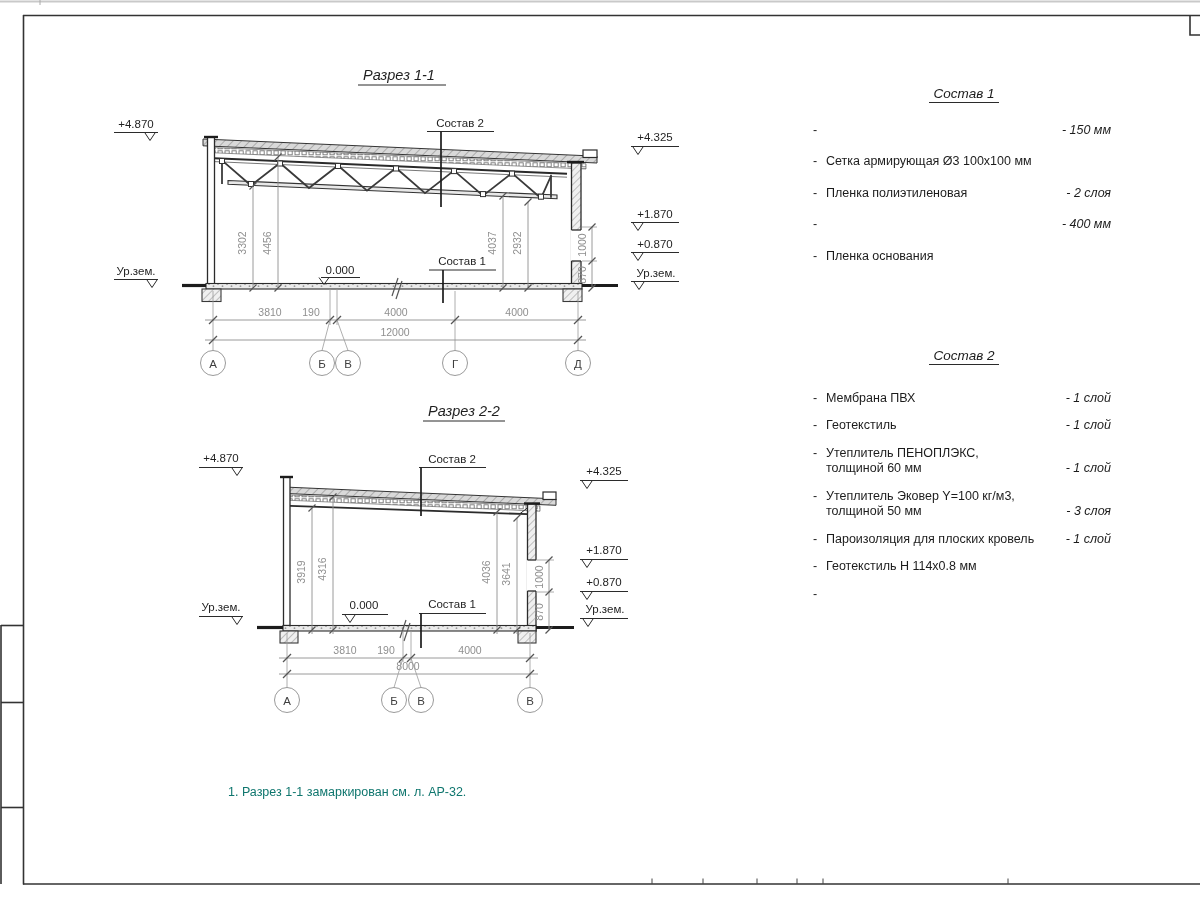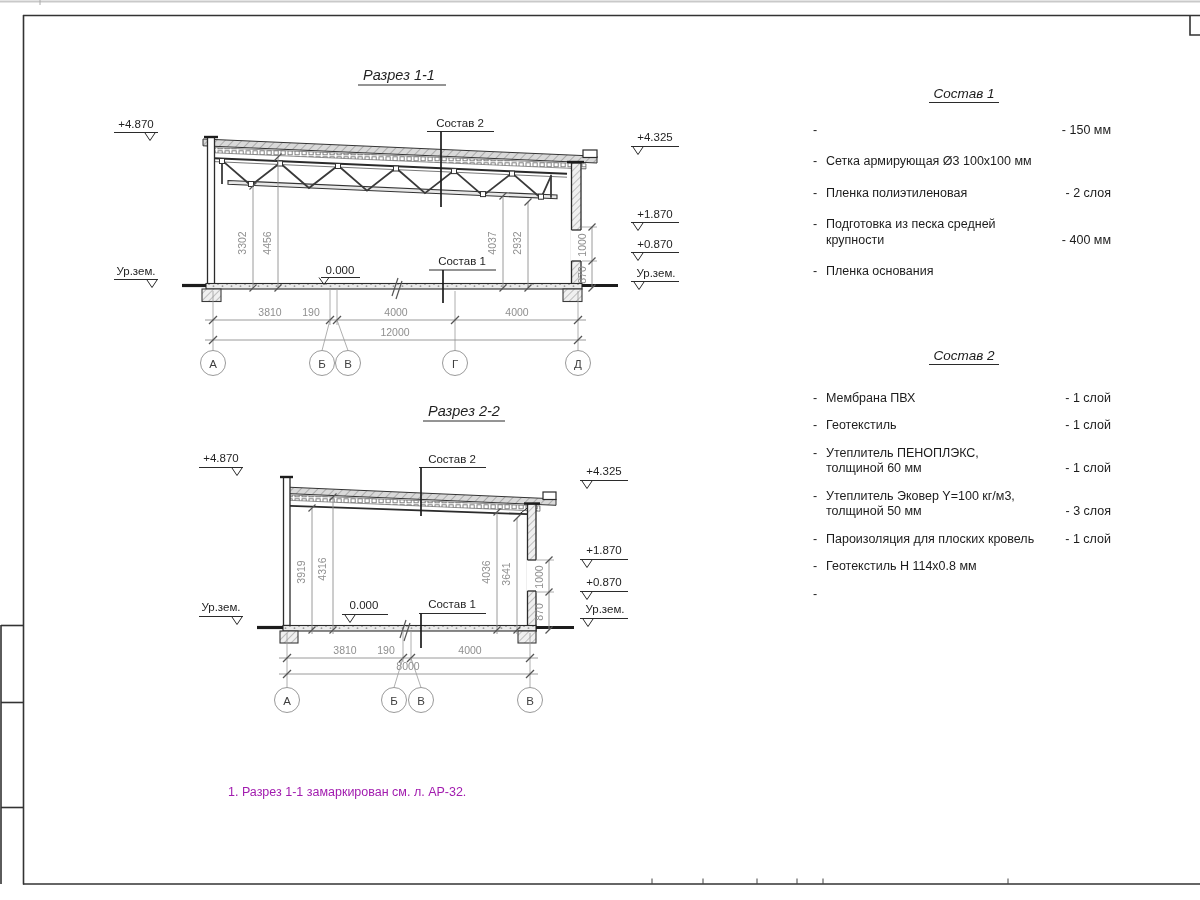--- a/index.html
+++ b/index.html
@@ -33,23 +33,23 @@
   .comp{position:absolute;width:302px;color:#1c1c1c;font-size:12.5px;line-height:15.5px;}
   .comp1{left:813px;top:86px;}
   .comp2{left:813px;top:348px;}
   .comp-title{text-align:center;margin-bottom:20px;}
   .comp-title span{font-style:italic;font-size:13.5px;border-bottom:1px solid #2b2b2b;padding:0 5px 1px;}
   .comp2 .comp-title{margin-bottom:26px;}
   .item{display:flex;margin-bottom:16px;}
   .comp2 .item{margin-bottom:12px;}
   .dash{flex:0 0 13px;}
   .txt{width:238px;white-space:pre-line;}
-  .val{margin-left:auto;align-self:flex-end;white-space:nowrap;padding-right:4px;}
-
-  .notes{position:absolute;left:228px;top:783px;font-size:12.5px;line-height:1.45;color:#a21caf;}
+  .val{margin-left:auto;align-self:flex-end;white-space:nowrap;padding-right:4px;font-style:italic;}
+
+  .notes{position:absolute;left:228px;top:783px;font-size:12.5px;line-height:1.45;color:#0f766e;}
 </style>
 </head>
 <body>
 
 <div class="sheet">
 
 <svg class="overlay" width="1200" height="900" viewBox="0 0 1200 900">
   <defs>
     <pattern id="hatch" width="6" height="6" patternUnits="userSpaceOnUse" patternTransform="rotate(45)">
       <rect width="6" height="6" fill="#d9d9d9"></rect>
@@ -383,22 +383,20 @@
     <span class="txt">Сетка армирующая Ø3 100х100 мм</span>
     <span class="val"></span>
   </div>
   <div class="item">
     <span class="dash">-</span>
     <span class="txt">Пленка полиэтиленовая</span>
     <span class="val">-  2 слоя</span>
   </div>
   <div class="item">
     <span class="dash">-</span>
-    <span class="txt">Подготовка из песка средней
-крупности</span>
     <span class="val">- 400 мм</span>
   </div>
   <div class="item">
     <span class="dash">-</span>
     <span class="txt">Пленка основания</span>
     <span class="val"></span>
   </div>
 </div>
 
 <div class="comp comp2">

